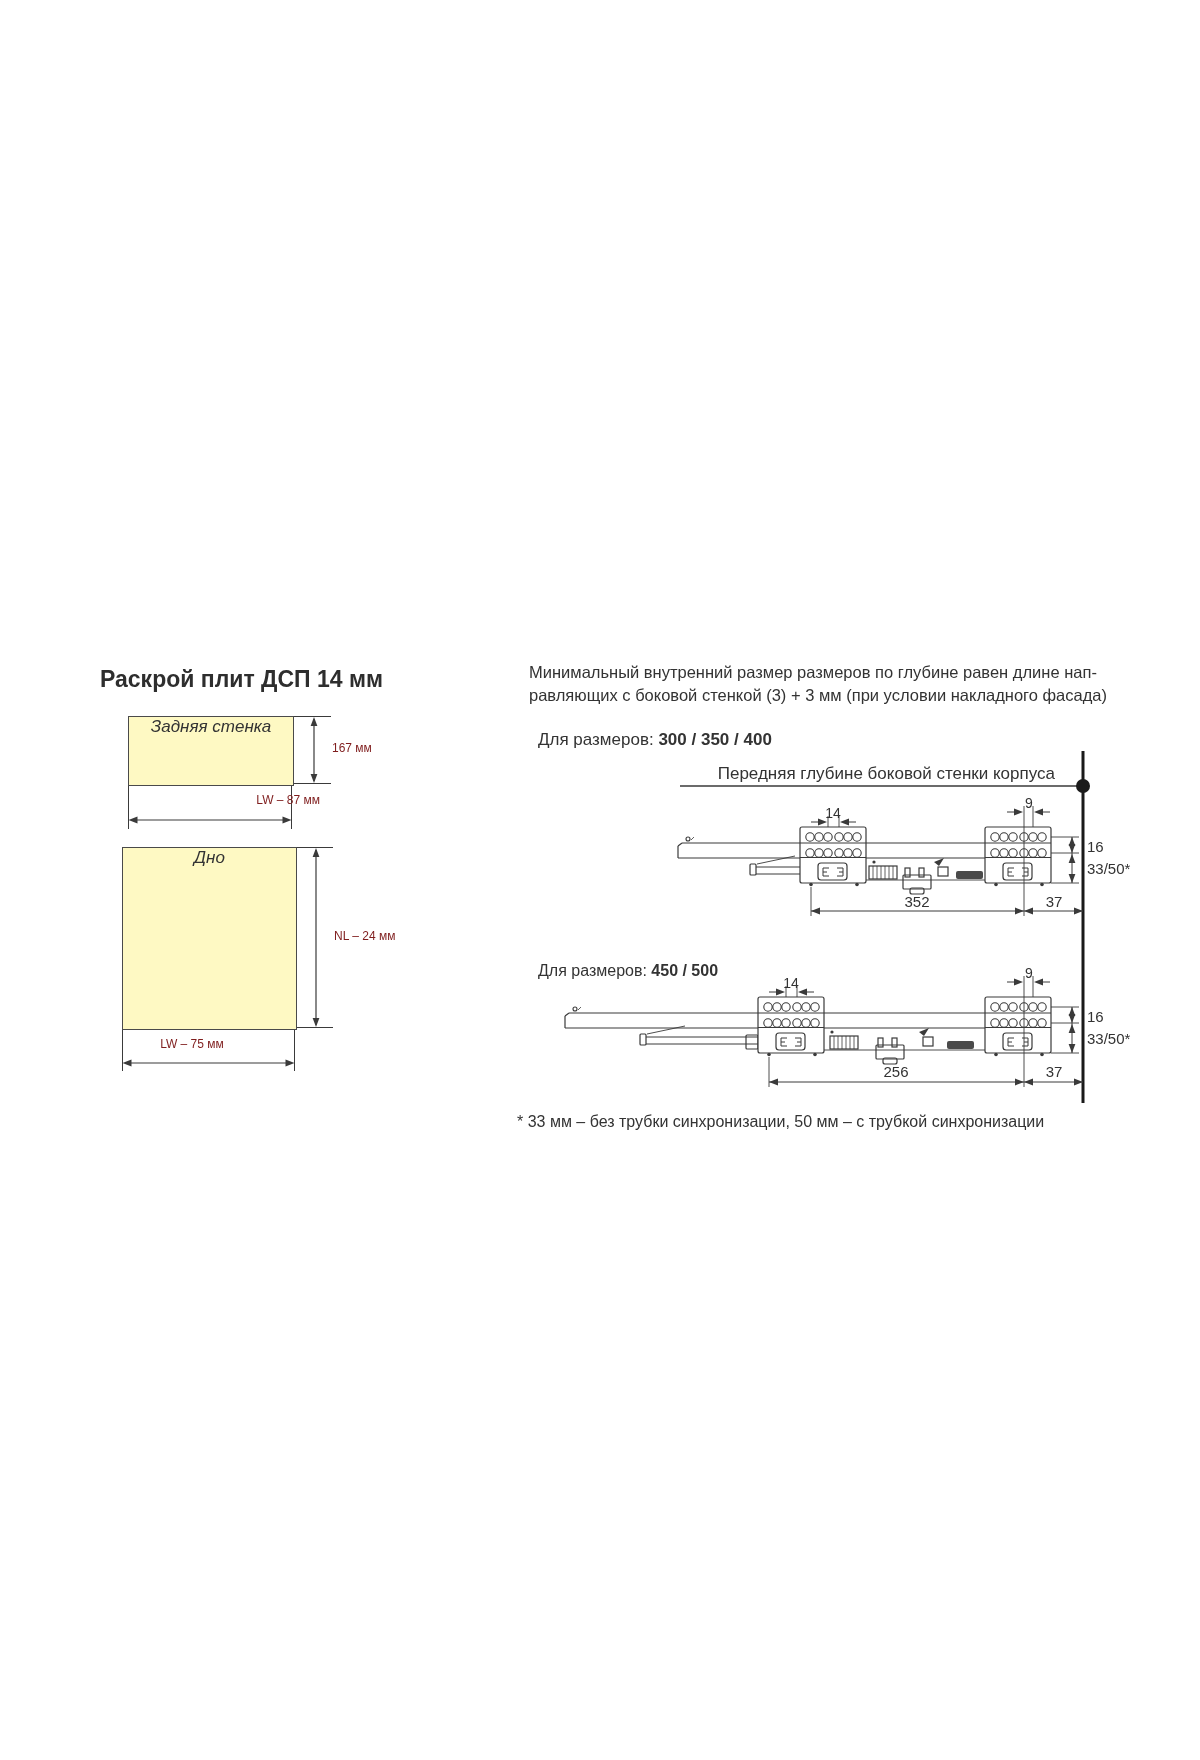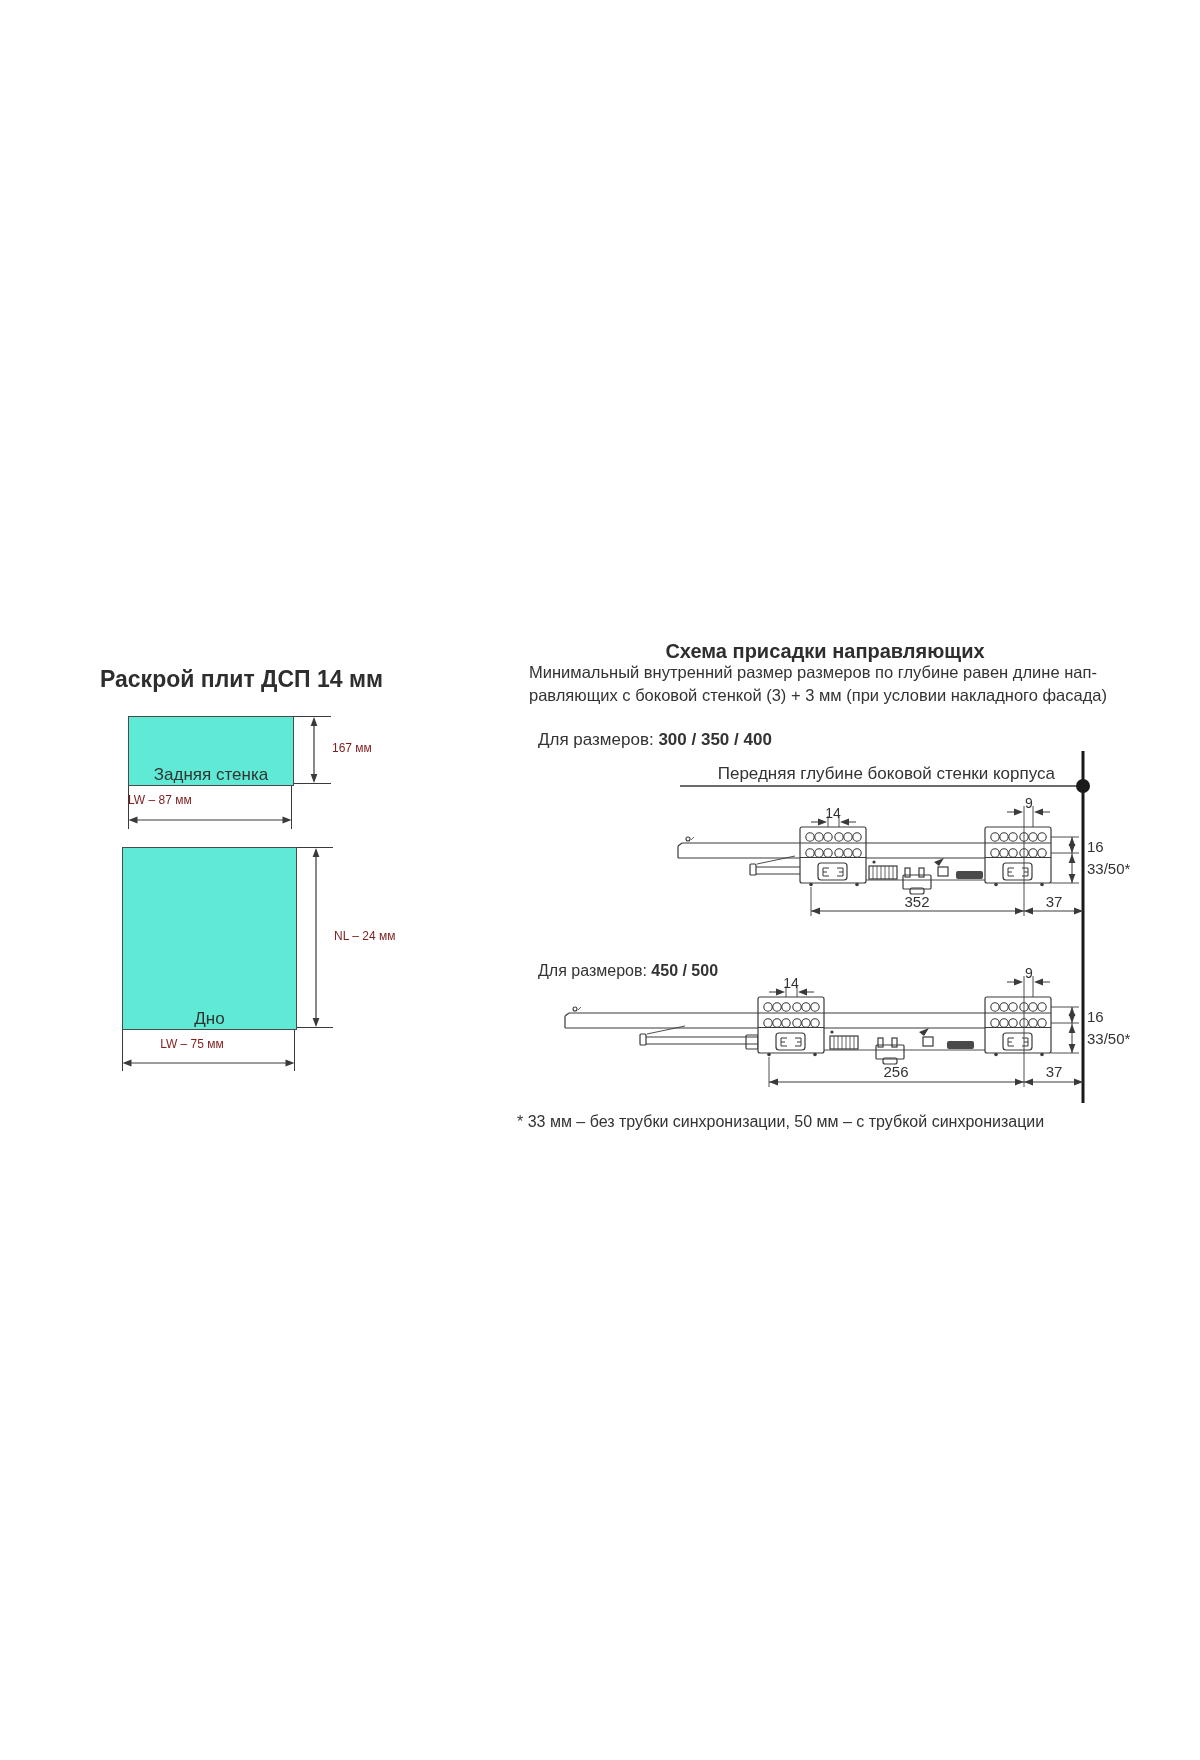--- a/index.html
+++ b/index.html
@@ -1,21 +1,21 @@
 <!DOCTYPE html>
 <html><head>
 <meta charset="utf-8">
 <style>
   html,body{margin:0;padding:0;}
   body{font-family:"Liberation Sans",sans-serif;background:#fff;}
   #page{position:relative;width:1200px;height:1760px;background:#fff;overflow:hidden;}
   .abs{position:absolute;}
   .t{color:#333;white-space:nowrap;}
   .title{font-weight:bold;color:#2e2e2e;}
-  .panel{background:#5eead4;border:1.5px solid #4a4a4a;display:flex;align-items:flex-end;justify-content:center;}
+  .panel{background:#fef9c3;border:1.5px solid #4a4a4a;display:flex;align-items:flex-start;justify-content:center;font-style:italic;}
   .panel-label{font-size:17px;color:#333;}
   .dim{font-size:12px;color:#7f1d1d;}
   .ddim{font-size:14px;color:#333;text-align:center;}
   .sdim{font-size:15px;color:#333;}
   .desc{font-size:16.5px;color:#333;}
   svg{position:absolute;left:0;top:0;pointer-events:none;}
 </style>
 </head>
 <body>
 
@@ -263,29 +263,28 @@
       <polygon points="1024,1082 1033,1078.6 1033,1085.4" fill="#3a3a3a"></polygon>
       <polygon points="1083,1082 1074,1078.6 1074,1085.4" fill="#3a3a3a"></polygon>
     </svg>
 
   <div class="abs title" style="left:100px;top:666px;width:310px;font-size:23px;">Раскрой плит ДСП 14 мм</div>
 
   <div class="abs panel" style="left:128px;top:716px;width:164px;height:68px;">
     <span class="panel-label">Задняя стенка</span>
   </div>
   <div class="abs t dim" style="left:332px;top:741px;">167 мм</div>
-  <div class="abs t dim" style="left:128px;top:793px;width:192px;text-align:left;">LW – 87 мм</div>
+  <div class="abs t dim" style="left:128px;top:793px;width:192px;text-align:right;">LW – 87 мм</div>
 
   <div class="abs panel" style="left:122px;top:847px;width:173px;height:181px;">
     <span class="panel-label">Дно</span>
   </div>
   <div class="abs t dim" style="left:334px;top:929px;">NL – 24 мм</div>
   <div class="abs t dim" style="left:122px;top:1037px;width:140px;text-align:center;">LW – 75 мм</div>
 
-  <div class="abs title" style="left:560px;top:640px;width:530px;text-align:center;font-size:20px;">Схема присадки направляющих</div>
 
   <div class="abs t desc" style="left:529px;top:663px;">Минимальный внутренний размер размеров по глубине равен длине нап-</div>
   <div class="abs t desc" style="left:529px;top:686px;">равляющих с боковой стенкой (3) + 3 мм (при условии накладного фасада)</div>
 
   <div class="abs t" style="left:538px;top:730px;font-size:17px;">
     <span>Для размеров: </span><b>300 / 350 / 400</b>
   </div>
 
   <div class="abs t" style="left:690px;top:764px;width:365px;text-align:right;font-size:17px;">Передняя глубине боковой стенки корпуса</div>
 

